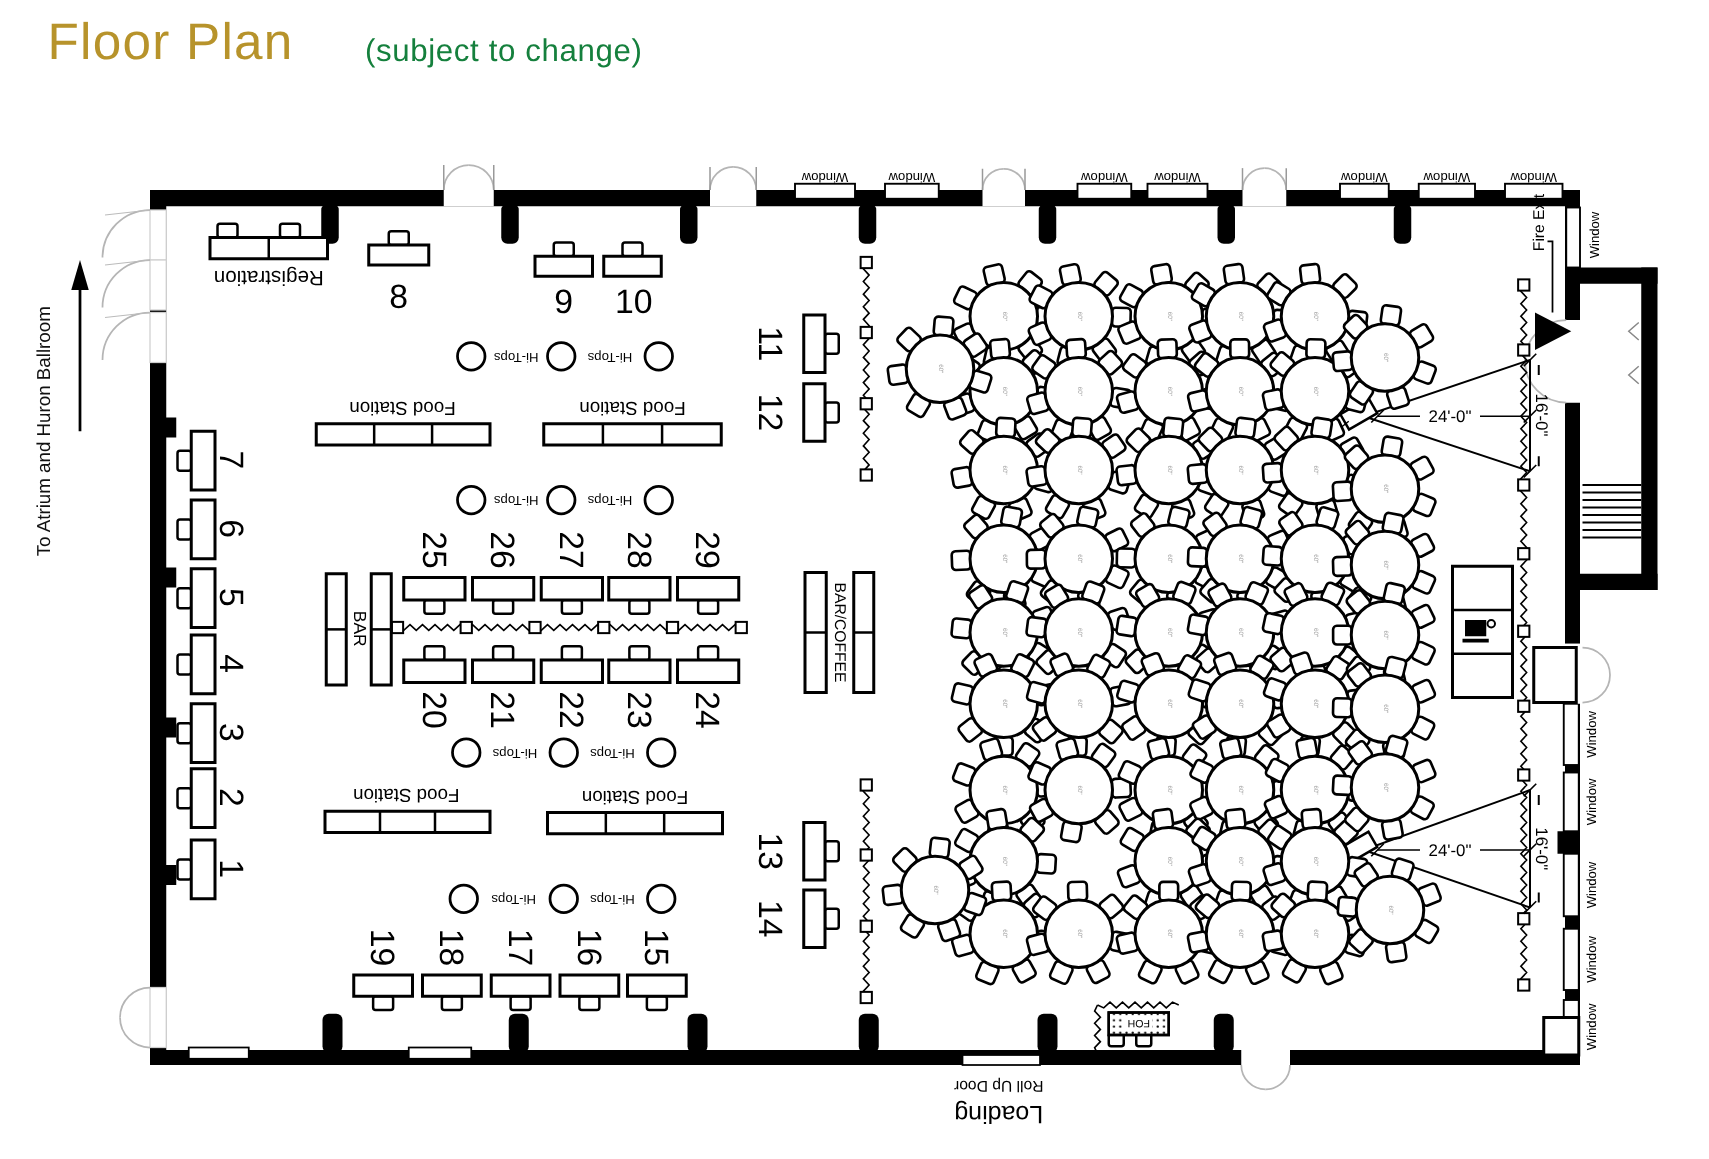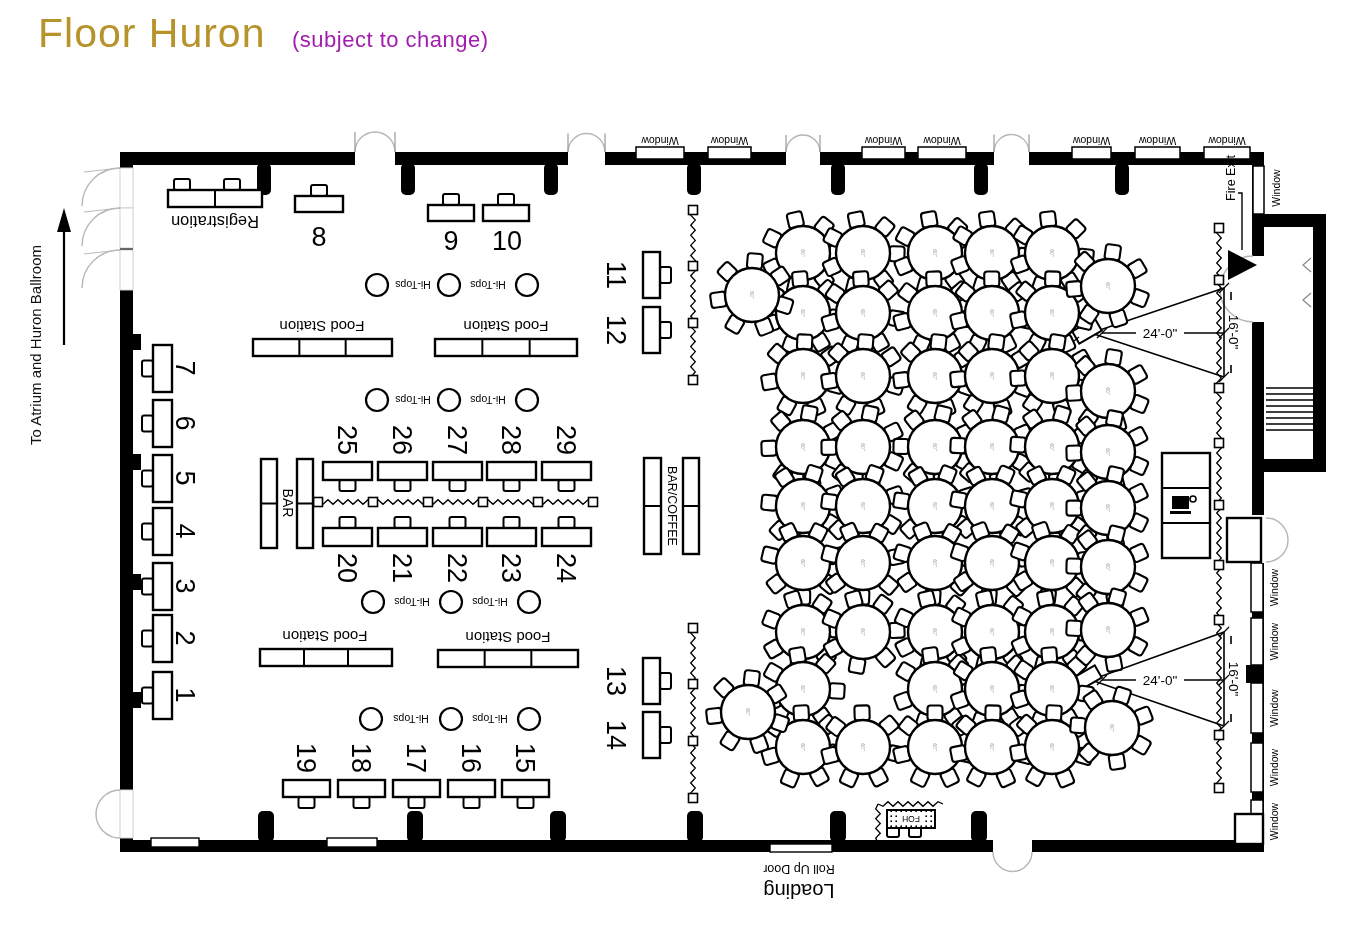--- a/index.html
+++ b/index.html
@@ -1,29 +1,29 @@
 <!DOCTYPE html>
 <html><head>
 <meta charset="utf-8">
 <style>
   html,body{margin:0;padding:0;background:#fff;}
   body{font-family:"Liberation Sans",sans-serif;}
   #stage{position:relative;width:1367px;height:927px;background:#fff;overflow:hidden;}
   #title{position:absolute;left:38px;top:10px;font-size:41px;font-weight:500;letter-spacing:1px;}
-  #subtitle{position:absolute;left:292px;top:27px;font-size:22px;color:#a21caf;letter-spacing:.5px;}
+  #subtitle{position:absolute;left:292px;top:27px;font-size:25px;color:#15803d;letter-spacing:.5px;}
   #side-note{position:absolute;left:-87px;top:334px;width:250px;height:22px;text-align:center;
              font-size:15px;color:#111;transform:rotate(-90deg);}
   svg{position:absolute;left:0;top:0;}
   text{font-family:"Liberation Sans",sans-serif;}
 </style>
 </head>
 <body>
 <div id="stage">
 
-<div id="title" style="color: rgb(183, 147, 43);">Floor Huron</div>
+<div id="title" style="color: rgb(183, 147, 43);">Floor Plan</div>
 <div id="subtitle">(subject to change)</div>
 <div id="side-note">To Atrium and Huron Ballroom</div>
 <svg id="plan" width="1367" height="927" viewBox="0 0 1367 927">
       <defs>
         <pattern id="dots" width="5" height="5" patternUnits="userSpaceOnUse">
           <circle cx="1.2" cy="1.2" r="0.9" fill="#000"></circle>
         </pattern>
       </defs>
       <rect x="120" y="152" width="1144" height="13" fill="#000" stroke="none" stroke-width="0" rx="0"></rect>
       <rect x="120" y="152" width="13" height="700" fill="#000" stroke="none" stroke-width="0" rx="0"></rect>

